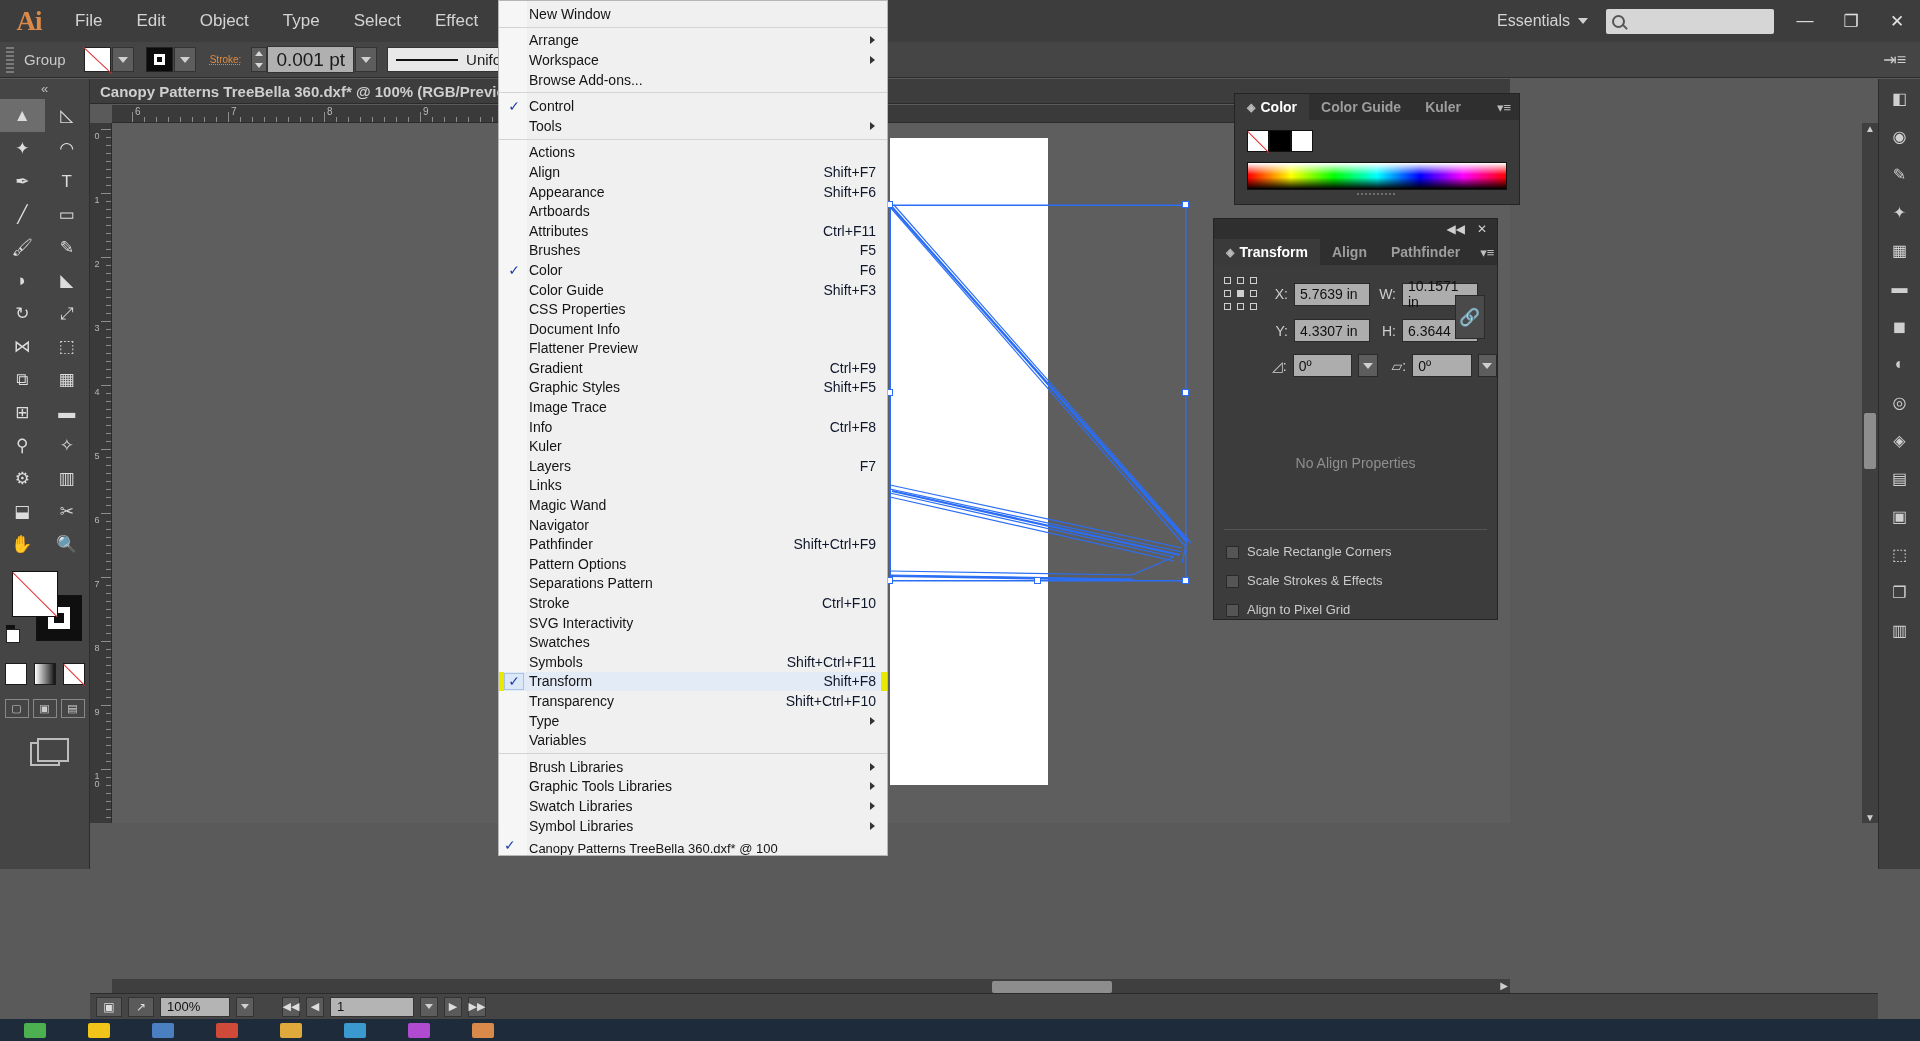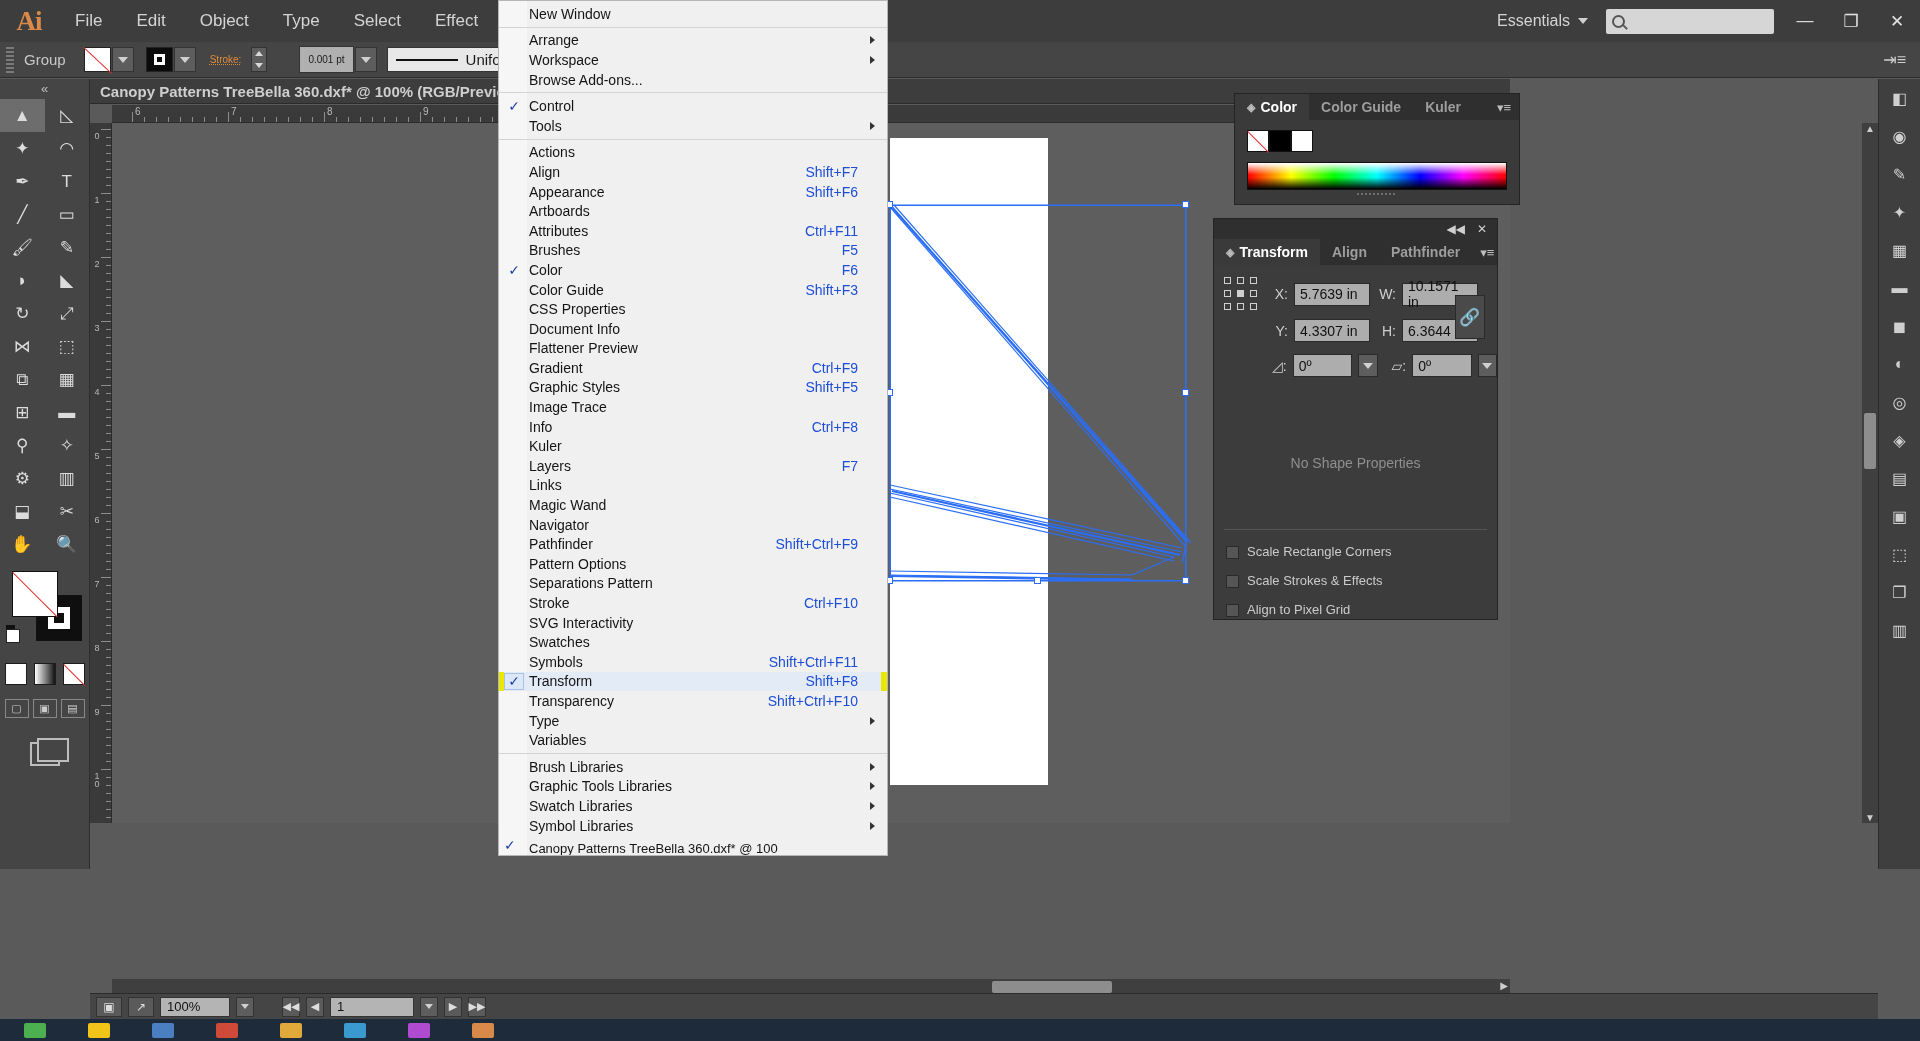--- a/index.html
+++ b/index.html
@@ -84,22 +84,22 @@
     width:0;height:0;border-left:5px solid transparent;border-right:5px solid transparent;
     border-top:6px solid #d0d0d0;
   }
   .stroke-link { color:#e08b3c; font-size:10px; text-decoration: underline dotted; margin: 0 10px 0 14px;}
   .spinner { width:16px; height:25px; background:#5d5d5d; border:1px solid #333;
     display:flex;flex-direction:column;align-items:center;justify-content:space-around;}
   .spinner i { width:0;height:0;border-left:4px solid transparent;border-right:4px solid transparent;}
   .spinner i.up{border-bottom:5px solid #d8d8d8;}
   .spinner i.dn{border-top:5px solid #d8d8d8;}
   .num-field {
-    height:27px; background:#b0b0b0; color:#1a1a1a; font-size:10px;
-    display:flex;align-items:center; padding:0 8px; border:1px solid #333;margin-left:32px;
+    height:27px; background:#b0b0b0; color:#1a1a1a; font-size:19px;
+    display:flex;align-items:center; padding:0 8px; border:1px solid #333;
   }
   .uniform-field {
     height:25px; background:#e8e8e8; color:#1a1a1a; font-size:15px; width: 150px;
     display:flex;align-items:center; gap:8px; padding:0 8px; border:1px solid #333;
     margin-left:10px;
   }
   .uniform-field .line { flex:0 0 62px; height:2px; background:#111; }
   .align-link, .transform-link { color:#e08b3c; font-size:15px; text-decoration:underline; }
 
   
@@ -275,21 +275,21 @@
     position:absolute; left:498px; top:0; width:390px; height:856px;
     background:#f0f0f0; border:1px solid #b6b6b6; z-index: 50;
     font-size:14px; color:#141414;
   }
   .wm-gutter { position:absolute; left:0; top:0; width:28px; height:100%; background:#f6f6f6; }
   .wm-item {
     position:relative; height:19.6px; display:flex; align-items:center;
     padding-left:30px; white-space:nowrap;
   }
   .wm-item .lbl { }
-  .wm-item .sc { margin-left:auto; padding-right:29px; color:#1d4ed8;text-align:right; }
+  .wm-item .sc { margin-left:auto; padding-right:11px; color:#0f172a;text-align:right; }
   .wm-item .sub {
     margin-left:auto; padding-right:12px; width:0;height:0;
     border-top:4px solid transparent;border-bottom:4px solid transparent;border-left:5px solid #333;
   }
   .wm-item .chk {
     position:absolute; left:5px; top:1px; width:20px; height:17px;
     display:flex; align-items:center; justify-content:center;
     color:#1b3fa8; font-size:14px;
   }
   .wm-item.hl { background:#e3ebf7; }
@@ -715,21 +715,21 @@
       <span class="tf-angdd">
           <span></span>
         </span>
       <span style="color:#cfcfcf;font-size:14px;margin-left:8px;">▱:</span>
       <span class="tf-ang">0º</span>
       <span class="tf-angdd">
           <span></span>
         </span>
     </div>
 
-    <div class="noshape">No Shape Properties</div>
+    <div class="noshape">No Align Properties</div>
     <div class="tf-sep"></div>
 
     <div class="cbrow">
       <span class="cbox"></span>
       <span class="cbtxt">Scale Rectangle Corners</span>
     </div>
     <div class="cbrow">
       <span class="cbox"></span>
       <span class="cbtxt">Scale Strokes &amp; Effects</span>
     </div>

